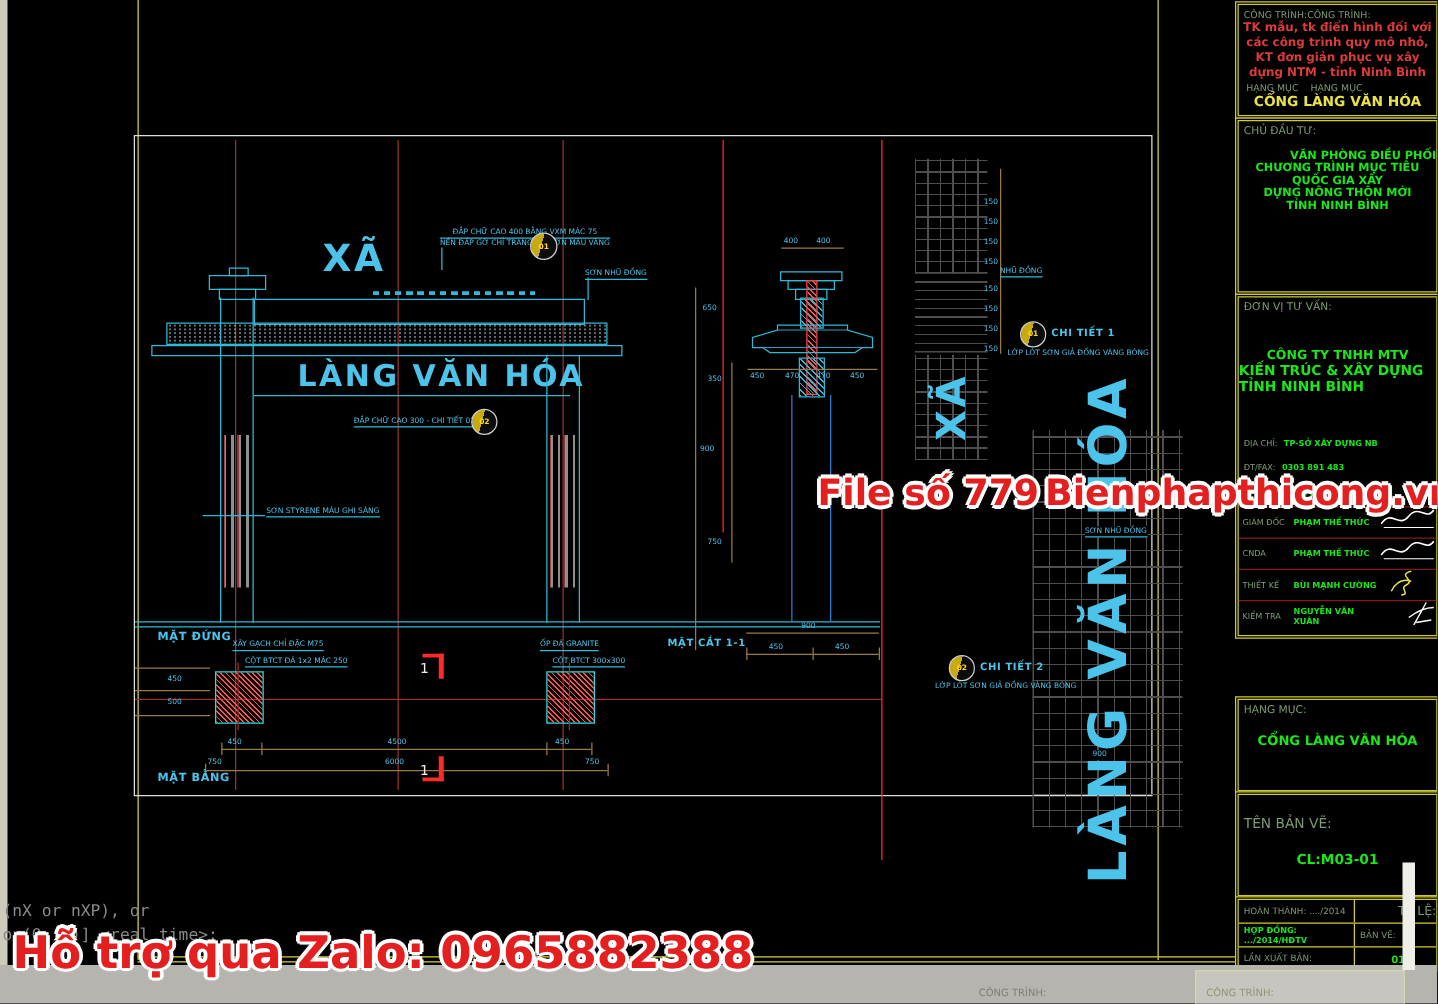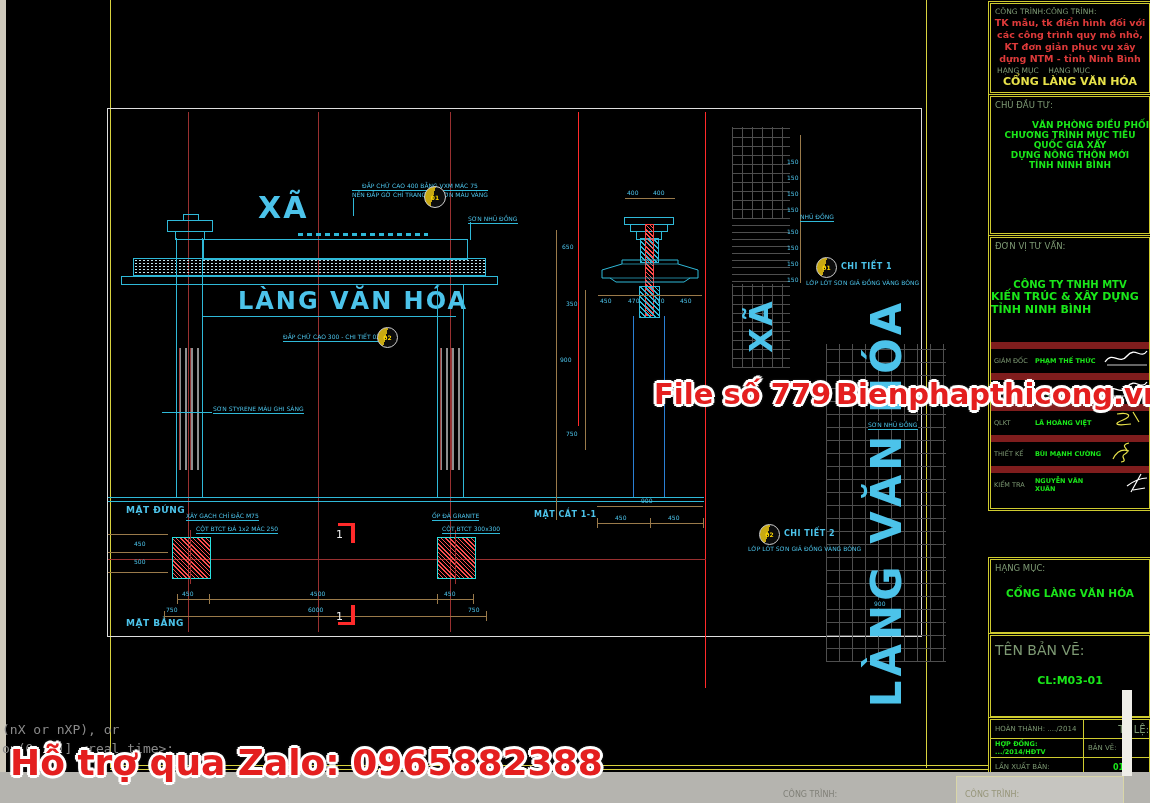--- a/index.html
+++ b/index.html
@@ -39,21 +39,21 @@
            display:flex;align-items:center;justify-content:center;}
   .callout span{color:#ffd900;font-size:6px;font-weight:bold;}
   .vrot{transform:translate(-50%,-50%) rotate(-90deg);transform-origin:center;white-space:nowrap;}
   
   #tb{position:absolute;left:988px;top:0;width:166px;height:776px;background:#000;}
   .sect{position:absolute;left:2px;width:158px;border:1px solid #cfcb30;box-shadow:0 0 0 1px #000,0 0 0 2px #cfcb30;background:#000;}
   .tb-label{color:#7d9973;font-size:7.5px;white-space:nowrap;}
   .tb-green{color:#1ae61a;font-weight:bold;}
   .tb-yellow{color:#e8e24a;font-weight:bold;}
   .tb-red{color:#dd3a3a;font-weight:bold;}
-  .staff-row{display:flex;border-top:7px solid #7f1d1d;height:24px;align-items:center;}
+  .staff-row{display:flex;border-top:1px solid #7f1d1d;height:24px;align-items:center;}
   .staff-role{width:42px;color:#7d9973;font-size:6.5px;padding-left:3px;}
   .staff-name{width:70px;color:#1ae61a;font-size:6.5px;font-weight:bold;}
   .staff-sig{flex:1;}
   .frow{display:flex;border-top:1px solid #cfcb30;height:18px;align-items:center;}
   .fc1{width:88px;padding-left:4px;border-right:1px solid #cfcb30;height:100%;display:flex;align-items:center;}
   .fc2{flex:1;padding-left:4px;}
 </style>
 </head>
 <body>
 
@@ -240,66 +240,64 @@
       <div class="tb-label" style="margin:3px 0 10px 4px;font-size:8.5px;">CHỦ ĐẦU TƯ:</div>
       <div class="tb-green" style="font-size:9px;text-align:right;">VĂN PHÒNG ĐIỀU PHỐI</div>
       <div class="tb-green" style="font-size:9px;text-align:center;">CHƯƠNG TRÌNH MỤC TIÊU QUỐC GIA XÂY</div>
       <div class="tb-green" style="font-size:9px;text-align:center;">DỰNG NÔNG THÔN MỚI</div>
       <div class="tb-green" style="font-size:9px;text-align:center;">TỈNH NINH BÌNH</div>
     </div>
     <div class="sect" style="top:237px;height:270px;">
       <div class="tb-label" style="margin:3px 0 28px 4px;font-size:8.5px;">ĐƠN VỊ TƯ VẤN:</div>
       <div class="tb-green" style="font-size:10px;text-align:center;">CÔNG TY TNHH MTV</div>
       <div class="tb-green" style="font-size:11px;text-align:left;margin-bottom:26px;">KIẾN TRÚC &amp; XÂY DỰNG TỈNH NINH BÌNH</div>
+      <div style="margin-left:4px;">
+        <div><span class="tb-label" style="font-size:6.5px;">ĐỊA CHỈ:</span> <span class="tb-green" style="font-size:6.5px;">TP-SỞ XÂY DỰNG NB</span></div>
+        <div><span class="tb-label" style="font-size:6.5px;">ĐT/FAX:</span> <span class="tb-green" style="font-size:6.5px;">0303 891 483</span></div>
+        <div><span class="tb-label" style="font-size:6.5px;">EMAIL:</span> <span class="tb-green" style="font-size:6.5px;">....vn@gmail.com</span></div>
+      </div>
       <div style="margin-top:6px;">
         <div class="staff-row">
           <span class="staff-role">GIÁM ĐỐC</span>
           <span class="staff-name">PHẠM THẾ THỨC</span>
           <span class="staff-sig"><svg width="46" height="22">
                 <path d="M2 14 C10 2,16 18,24 8 S38 12,44 3" stroke="#fff" fill="none" stroke-width="1.3"></path>
                 <path d="M4 17 H44" stroke="#fff" fill="none" stroke-width="0.8"></path>
               </svg></span>
         </div>
         <div class="staff-row">
           <span class="staff-role">CNDA</span>
           <span class="staff-name">PHẠM THẾ THỨC</span>
           <span class="staff-sig"><svg width="46" height="22">
                 <path d="M2 14 C10 2,16 18,24 8 S38 12,44 3" stroke="#fff" fill="none" stroke-width="1.3"></path>
                 <path d="M4 17 H44" stroke="#fff" fill="none" stroke-width="0.8"></path>
               </svg></span>
         </div>
         <div class="staff-row">
-          <span class="staff-role">QLKT</span>
-          <span class="staff-name">LÃ HOÀNG VIỆT</span>
-          <span class="staff-sig"><svg width="46" height="22">
-                <path d="M14 4 C26 2,30 6,20 10 S12 16,28 14 M30 2 L36 12" stroke="#e8e24a" fill="none" stroke-width="1.2"></path>
-              </svg></span>
-        </div>
-        <div class="staff-row">
           <span class="staff-role">THIẾT KẾ</span>
           <span class="staff-name">BÙI MẠNH CƯỜNG</span>
           <span class="staff-sig"><svg width="46" height="22">
                 <path d="M26 2 C14 5,30 9,22 13 C16 16,26 20,18 21 M10 18 C14 10,20 8,26 10" stroke="#e8e24a" fill="none" stroke-width="1.2"></path>
               </svg></span>
         </div>
         <div class="staff-row">
           <span class="staff-role">KIỂM TRA</span>
           <span class="staff-name">NGUYỄN VĂN XUÂN</span>
           <span class="staff-sig"><svg width="46" height="22">
                 <path d="M28 20 L38 2 M24 14 C32 8,38 6,44 6 M30 18 L42 16" stroke="#fff" fill="none" stroke-width="1.2"></path>
               </svg></span>
         </div>
       </div>
     </div>
     <div class="sect" style="top:559px;height:72px;">
       <div class="tb-label" style="margin:3px 0 14px 4px;font-size:8.5px;">HẠNG MỤC:</div>
       <div class="tb-green" style="font-size:10.5px;text-align:center;">CỔNG LÀNG VĂN HÓA</div>
     </div>
     <div class="sect" style="top:635px;height:80px;">
-      <div class="tb-label" style="margin:6px 0 16px 4px;font-size:14px;">TÊN BẢN VẼ:</div>
+      <div class="tb-label" style="margin:16px 0 16px 4px;font-size:11px;">TÊN BẢN VẼ:</div>
       <div class="tb-green" style="font-size:11px;text-align:center;">CL:M03-01</div>
     </div>
     <div class="sect" style="top:719px;height:54px;">
       <div class="frow" style="border-top:none;">
         <span class="fc1 tb-label" style="font-size:7px;">HOÀN THÀNH: ..../2014</span>
         <span class="fc2 tb-label" style="font-size:10px;text-align:right;">TỶ LỆ:</span>
       </div>
       <div class="frow">
         <span class="fc1 tb-green" style="font-size:6.5px;">HỢP ĐỒNG: .../2014/HĐTV</span>
         <span class="fc2 tb-label" style="font-size:7px;">BẢN VẼ:</span>

